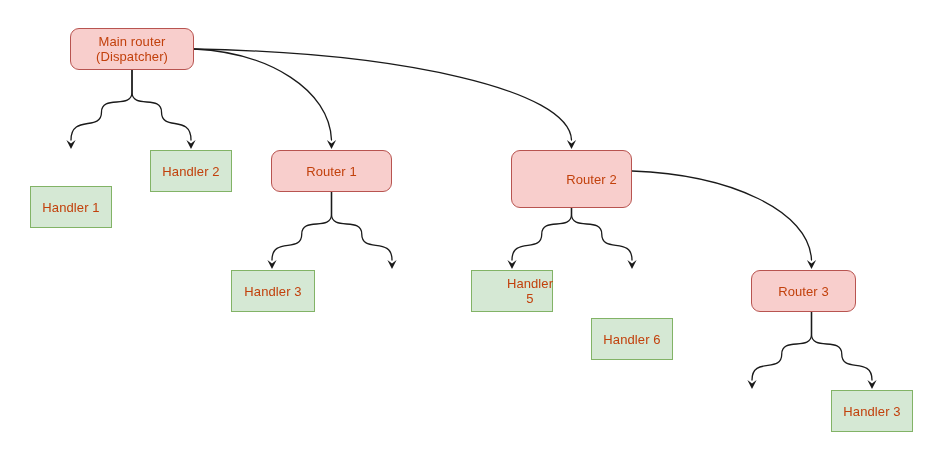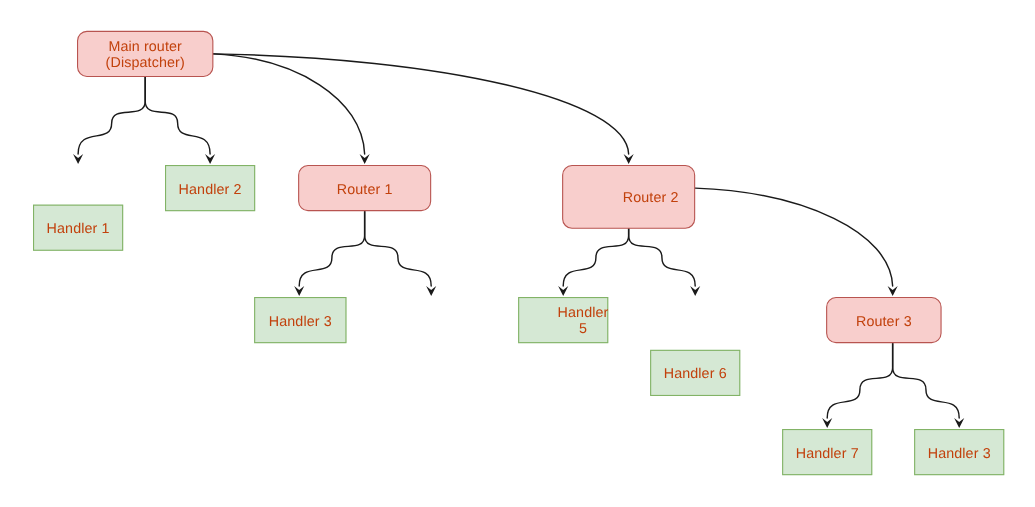--- a/index.html
+++ b/index.html
@@ -95,15 +95,14 @@
 <div class="node router" style="left: 70px; top: 28px; width: 124px; height: 42px;">Main router
 (Dispatcher)</div>
     <div class="node handler" style="left: 30px; top: 150px; width: 82px; height: 42px; margin-top: 36px;">Handler 1</div>
     <div class="node handler" style="left: 150px; top: 150px; width: 82px; height: 42px;">Handler 2</div>
     <div class="node router" style="left: 271px; top: 150px; width: 121px; height: 42px;">Router 1</div>
     <div class="node router" style="left: 511px; top: 150px; width: 121px; height: 58px; padding-left: 40px;">Router 2</div>
     <div class="node handler" style="left: 231px; top: 270px; width: 84px; height: 42px;">Handler 3</div>
     <div class="node handler" style="left: 471px; top: 270px; width: 82px; height: 42px; padding-left: 36px;">Handler 5</div>
     <div class="node handler" style="left: 591px; top: 270px; width: 82px; height: 42px; margin-top: 48px;">Handler 6</div>
     <div class="node router" style="left: 751px; top: 270px; width: 105px; height: 42px;">Router 3</div>
-    <div class="node handler" style="left: 711px; top: 390px; width: 82px; height: 42px;">Handler 7</div>
     <div class="node handler" style="left: 831px; top: 390px; width: 82px; height: 42px;">Handler 3</div>
   </div>
 
 </body></html>

